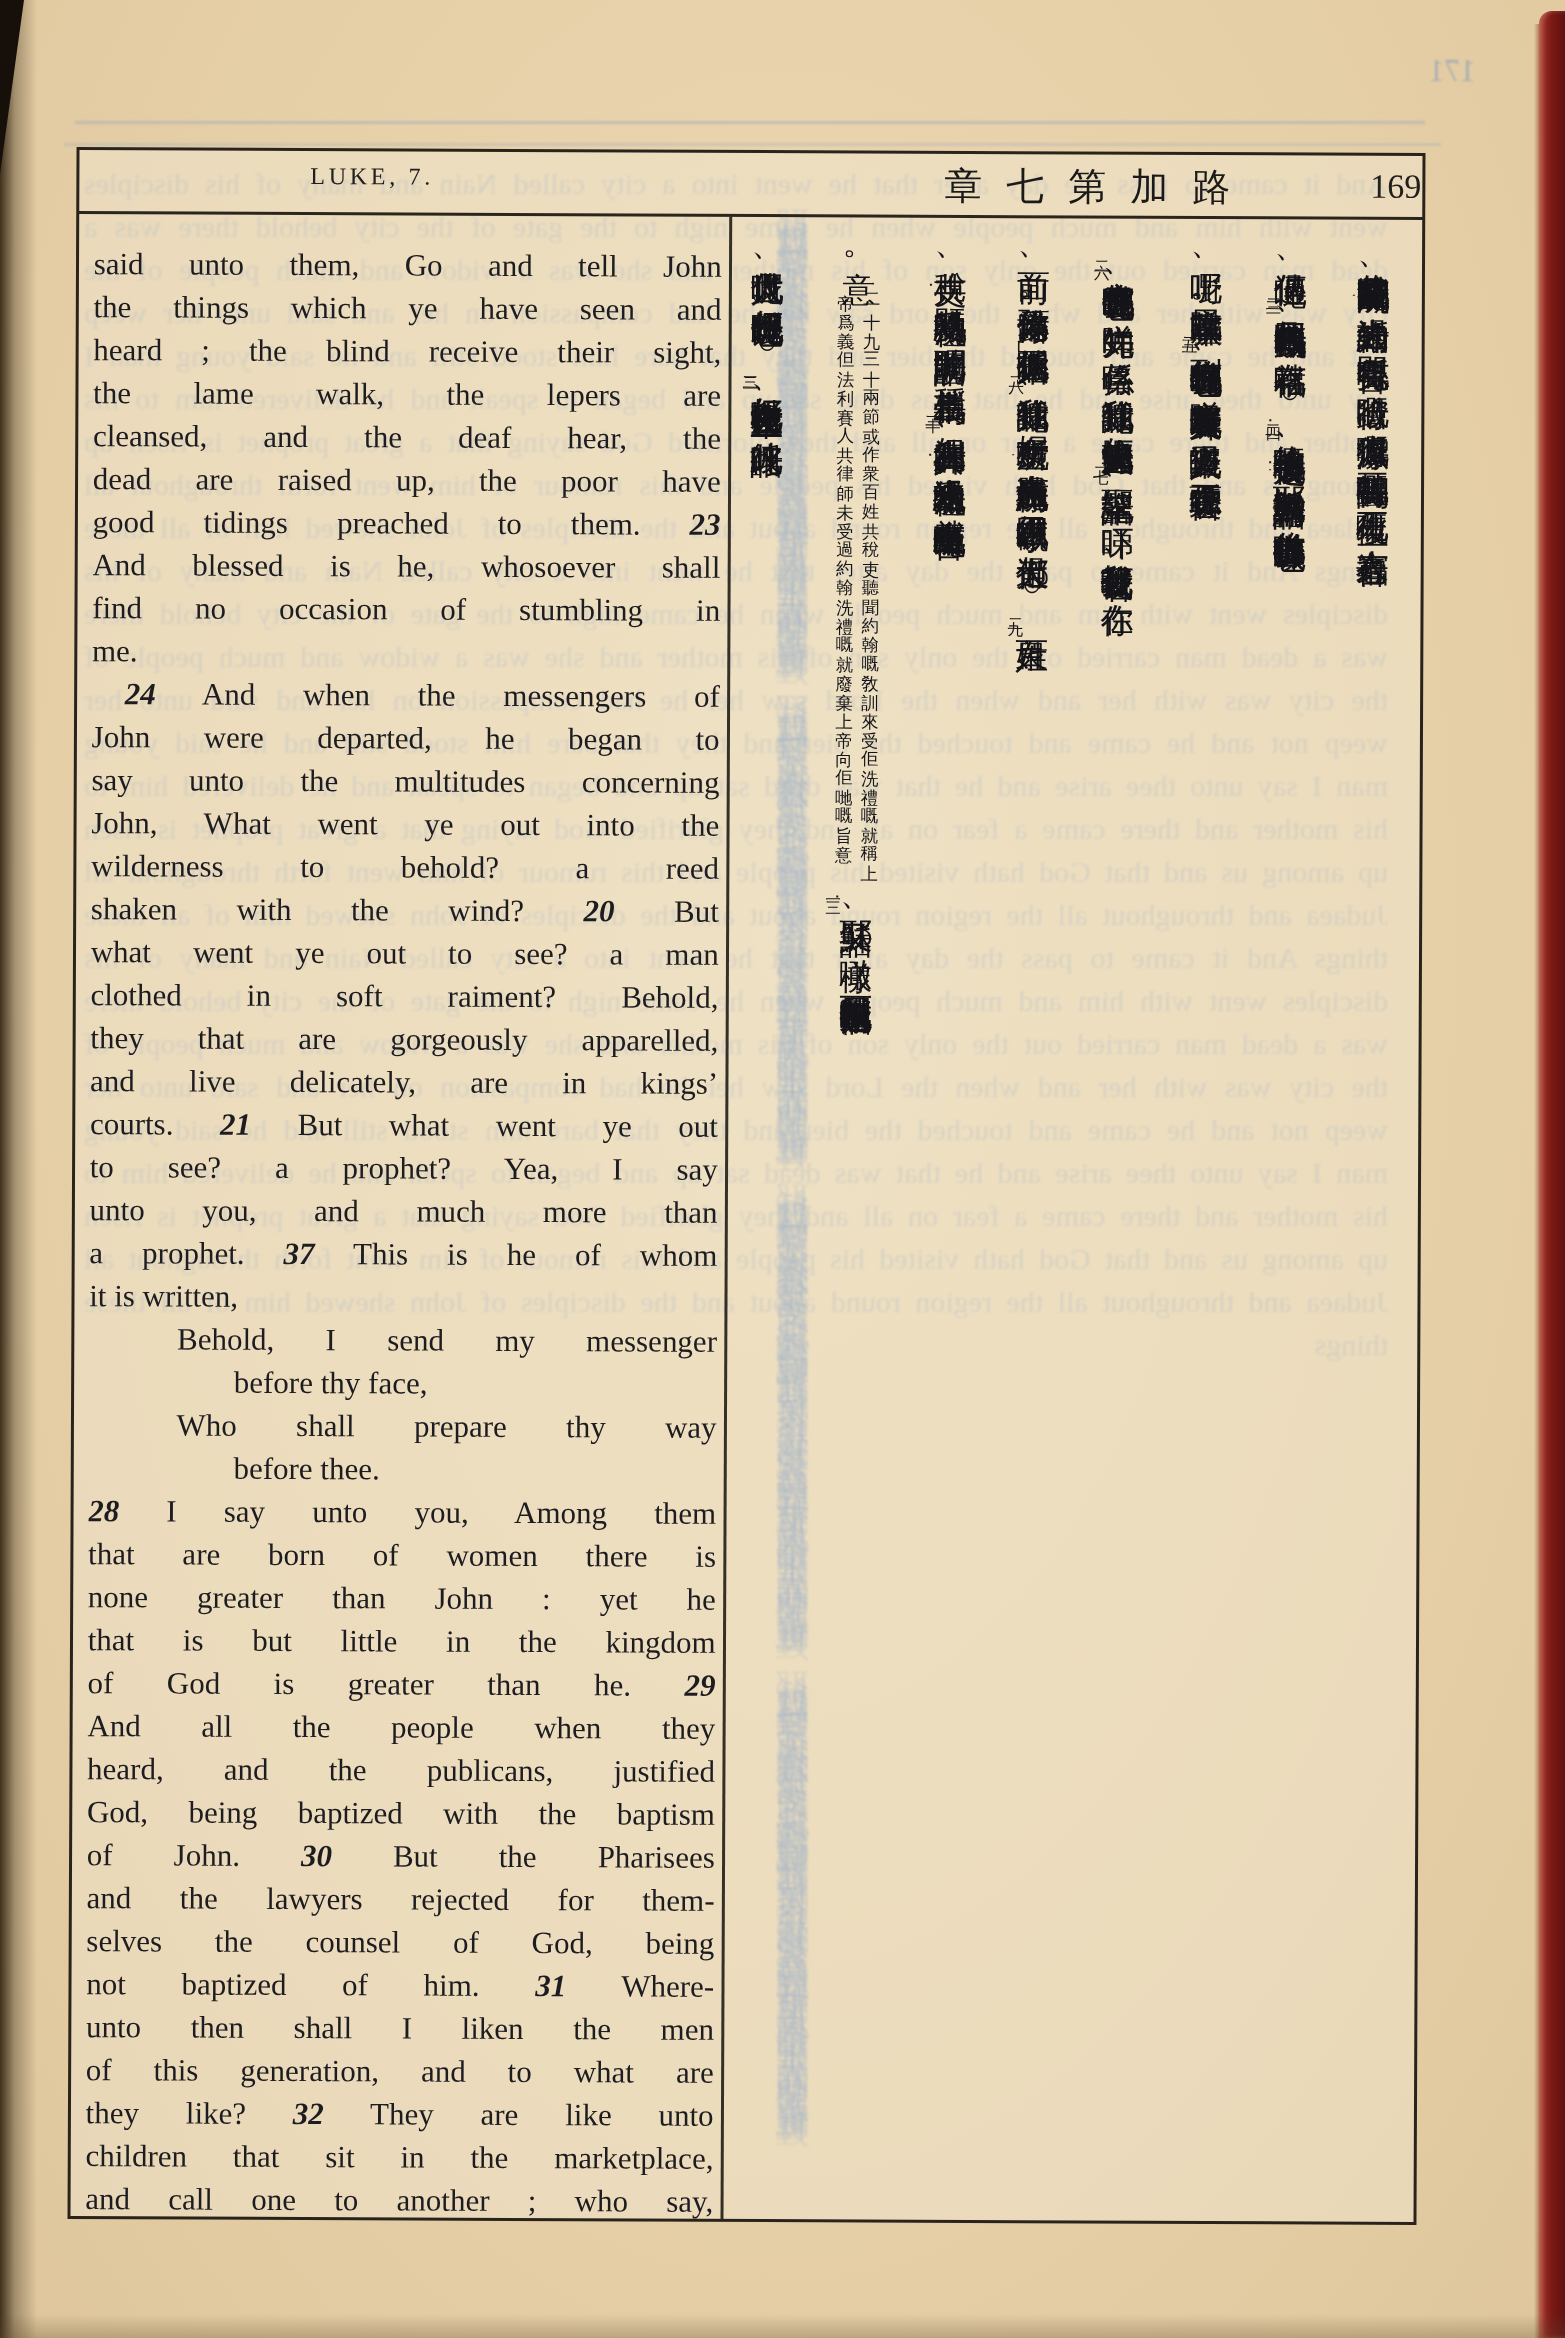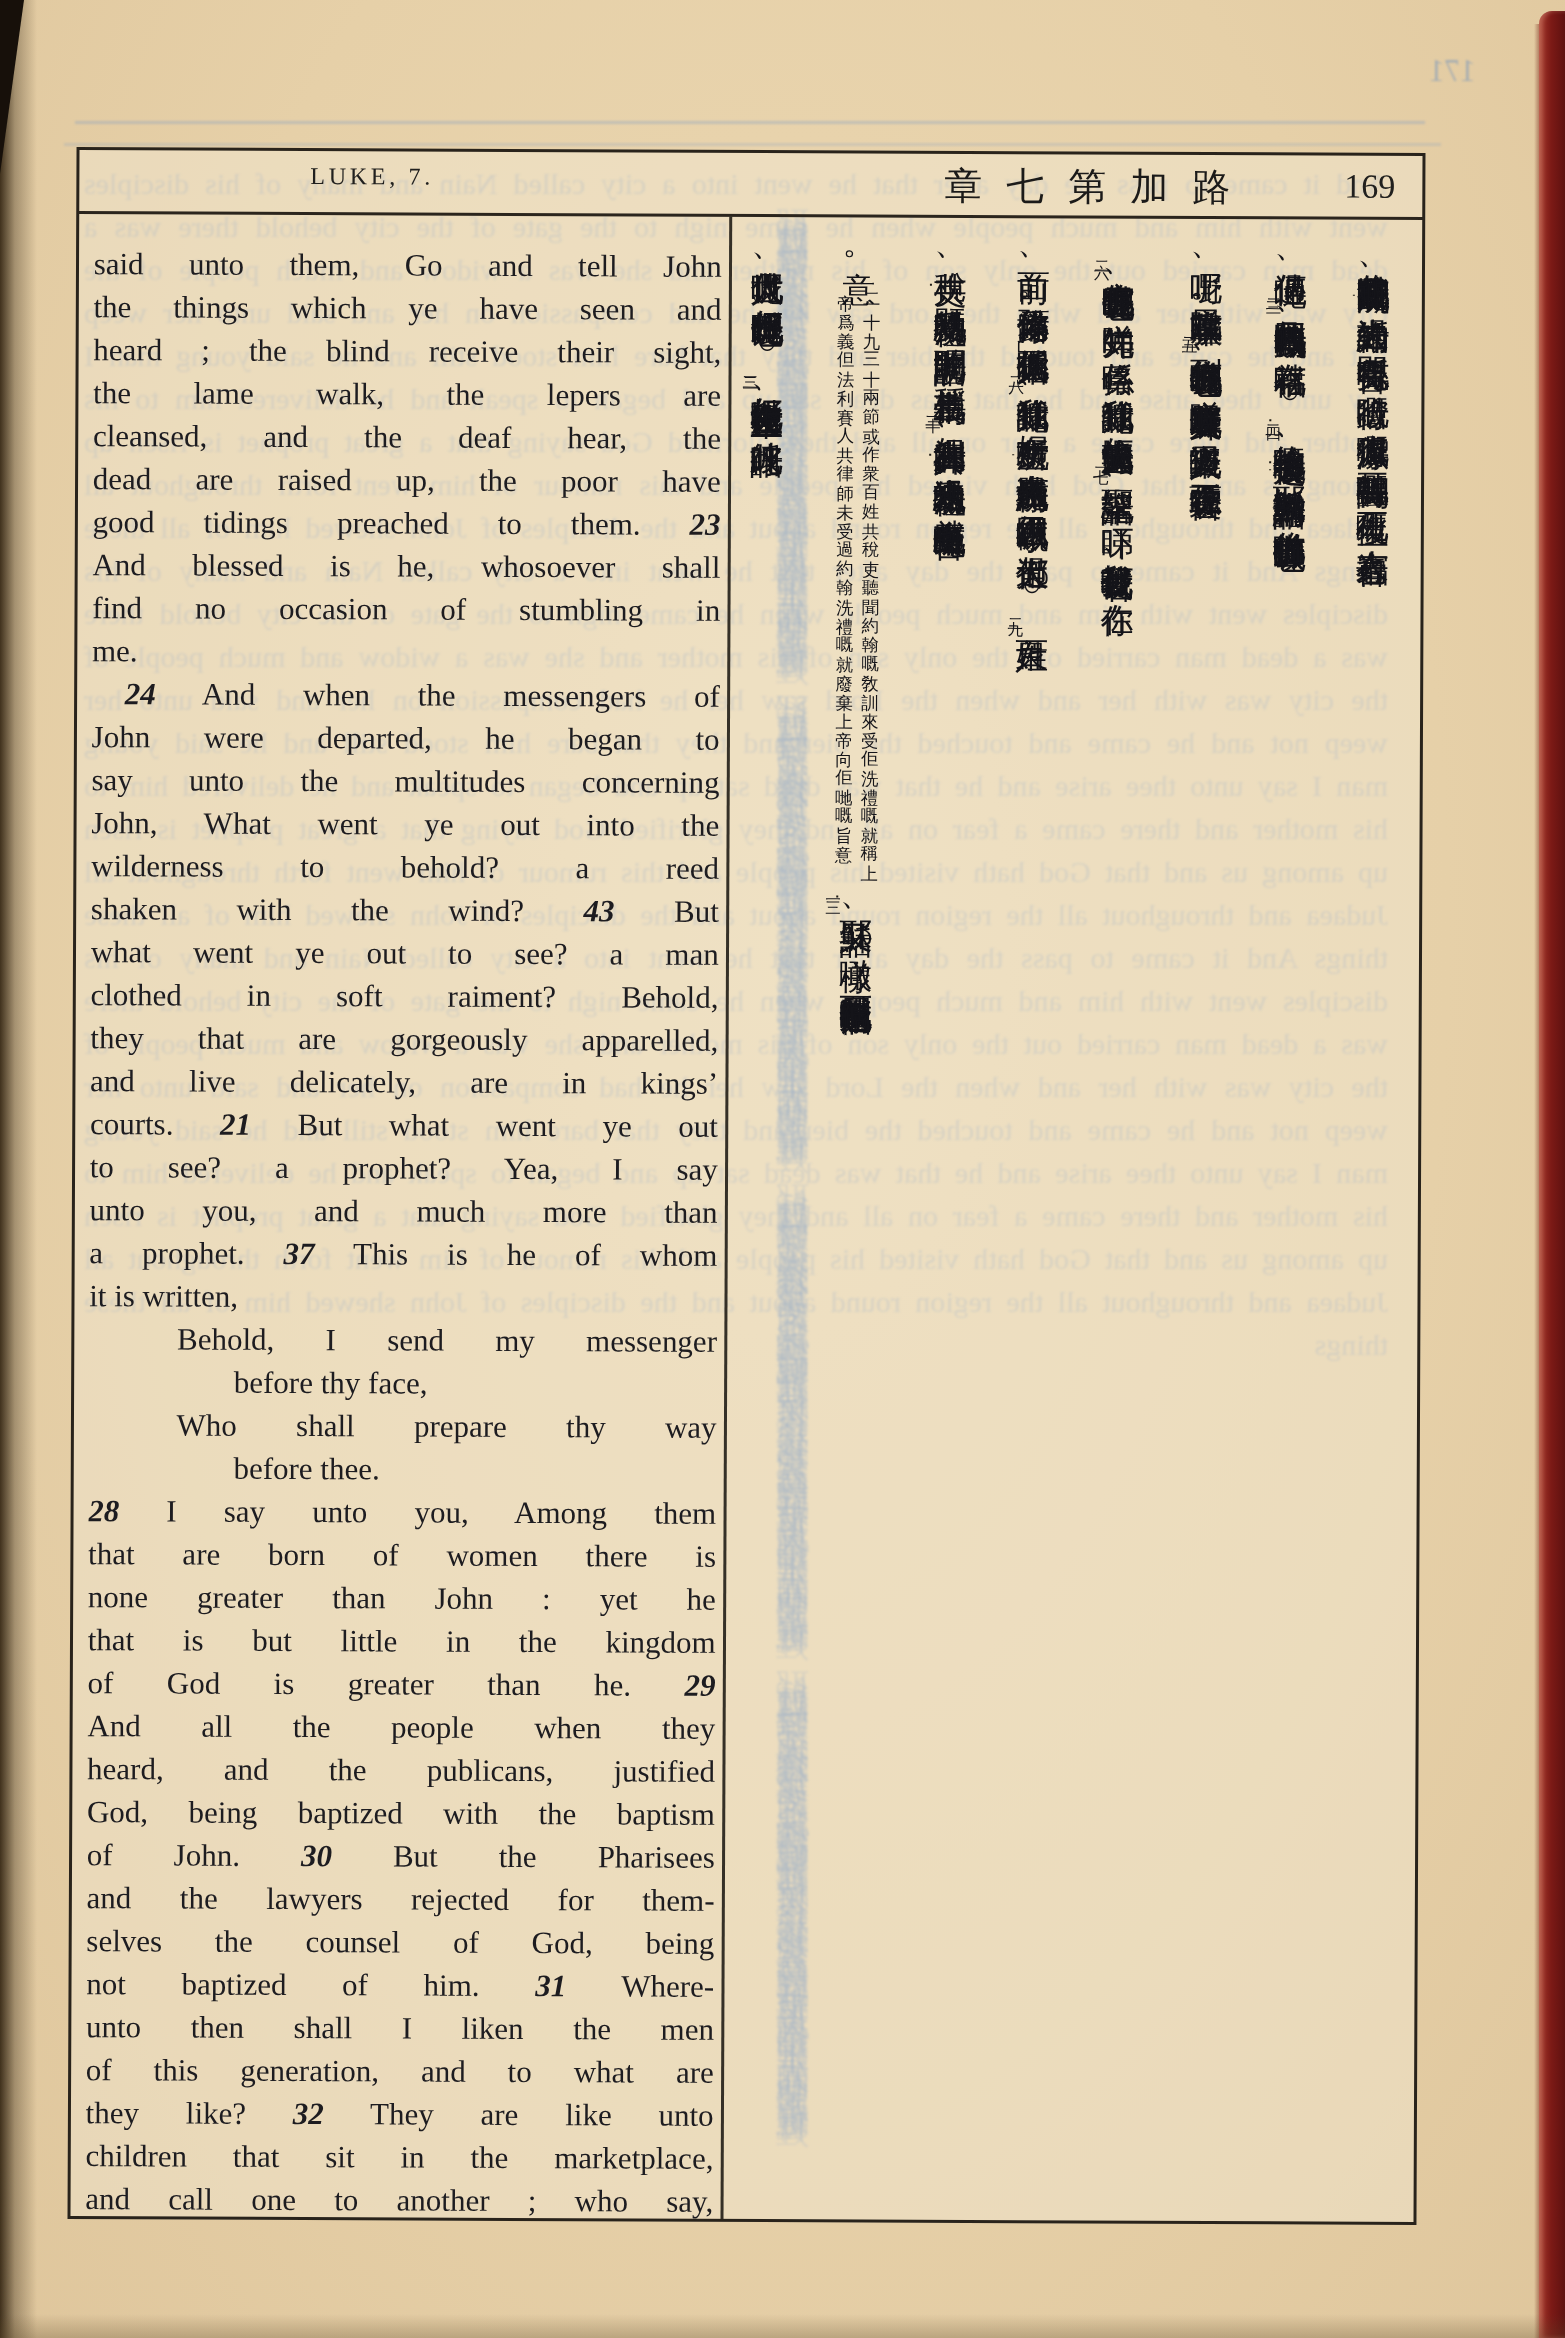--- a/index.html
+++ b/index.html
@@ -26,21 +26,21 @@
   .ghost-cn{position:absolute;left:753px;top:184px;width:643px;height:2002px;overflow:hidden;
           writing-mode:vertical-rl;text-orientation:upright;font-size:33px;letter-spacing:3.7px;line-height:79px;
           color:rgba(112,142,186,.26);transform:scaleX(-1);filter:blur(1.3px);z-index:1;}
   
   .frame{position:absolute;left:72px;top:150px;width:1343px;height:2066px;
          border:3.7px solid #29231b;background:rgba(243,236,216,.42);
          transform:rotate(0.25deg);z-index:2;}
   .hdr-left{position:absolute;left:231px;top:12px;font-size:24px;letter-spacing:3.7px;color:#21201e;}
   .hdr-right{position:absolute;left:865px;top:7.3px;font-size:38px;letter-spacing:24px;color:#1b1a19;
              font-family:"Liberation Serif",serif;white-space:nowrap;}
-  .hdr-num{position:absolute;right:27px;top:12px;font-size:34px;color:#21201e;}
+  .hdr-num{position:absolute;right:1px;top:12px;font-size:34px;color:#21201e;}
   .hdr-rule{position:absolute;left:-1.8px;right:-1.8px;top:61px;height:2.8px;background:#2b251d;}
   .divider{position:absolute;left:650px;top:63px;bottom:0;width:2.8px;background:#353027;}
   
   .col-en{position:absolute;left:14.7px;top:92px;width:628px;color:#1d1c20;}
   .line{font-size:31px;line-height:43px;height:43px;white-space:normal;
         text-align:justify;text-align-last:justify;overflow:hidden;}
   .line b{font-weight:bold;font-style:italic;}
   .line.nj{text-align-last:left;}
   .line.i1{padding-left:33px;}
   .line.i2{padding-left:88px;}
@@ -86,21 +86,21 @@
         <div class="line">dead are raised up, the poor have</div>
         <div class="line">good tidings preached to them. <b>23</b></div>
         <div class="line">And blessed is he, whosoever shall</div>
         <div class="line">find no occasion of stumbling in</div>
         <div class="line nj">me.</div>
         <div class="line i1"><b>24</b> And when the messengers of</div>
         <div class="line">John were departed, he began to</div>
         <div class="line">say unto the multitudes concerning</div>
         <div class="line">John, What went ye out into the</div>
         <div class="line">wilderness to behold? a reed</div>
-        <div class="line">shaken with the wind? <b>43</b> But</div>
+        <div class="line">shaken with the wind? <b>20</b> But</div>
         <div class="line">what went ye out to see? a man</div>
         <div class="line">clothed in soft raiment? Behold,</div>
         <div class="line">they that are gorgeously apparelled,</div>
         <div class="line">and live delicately, are in kings’</div>
         <div class="line">courts. <b>21</b> But what went ye out</div>
         <div class="line">to see? a prophet? Yea, I say</div>
         <div class="line">unto you, and much more than</div>
         <div class="line">a prophet. <b>37</b> This is he of whom</div>
         <div class="line nj">it is written,</div>
         <div class="line i2">Behold, I send my messenger</div>

